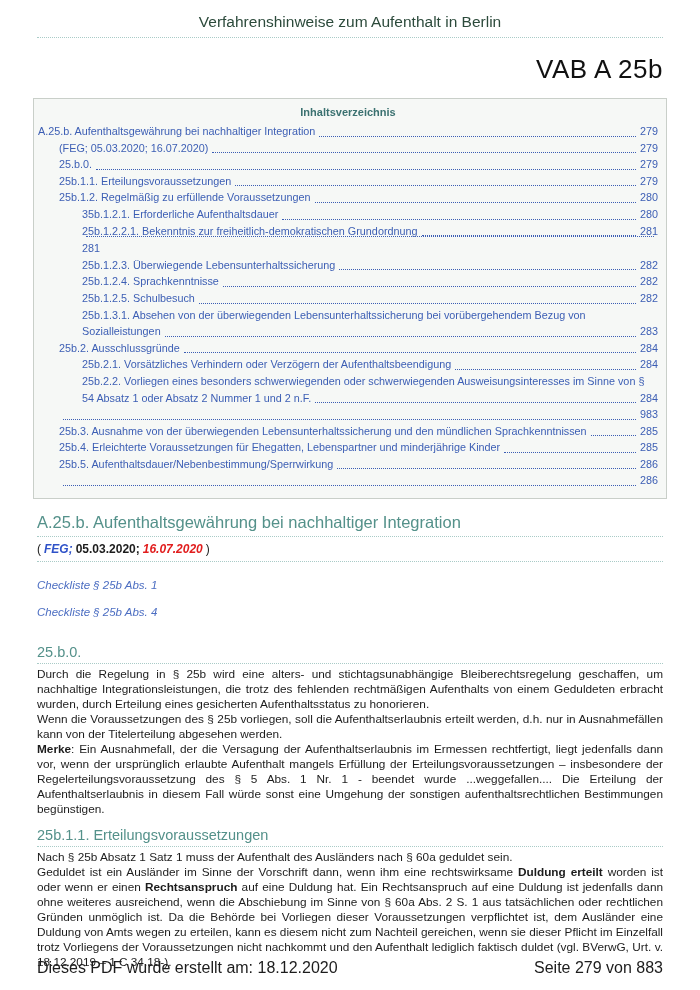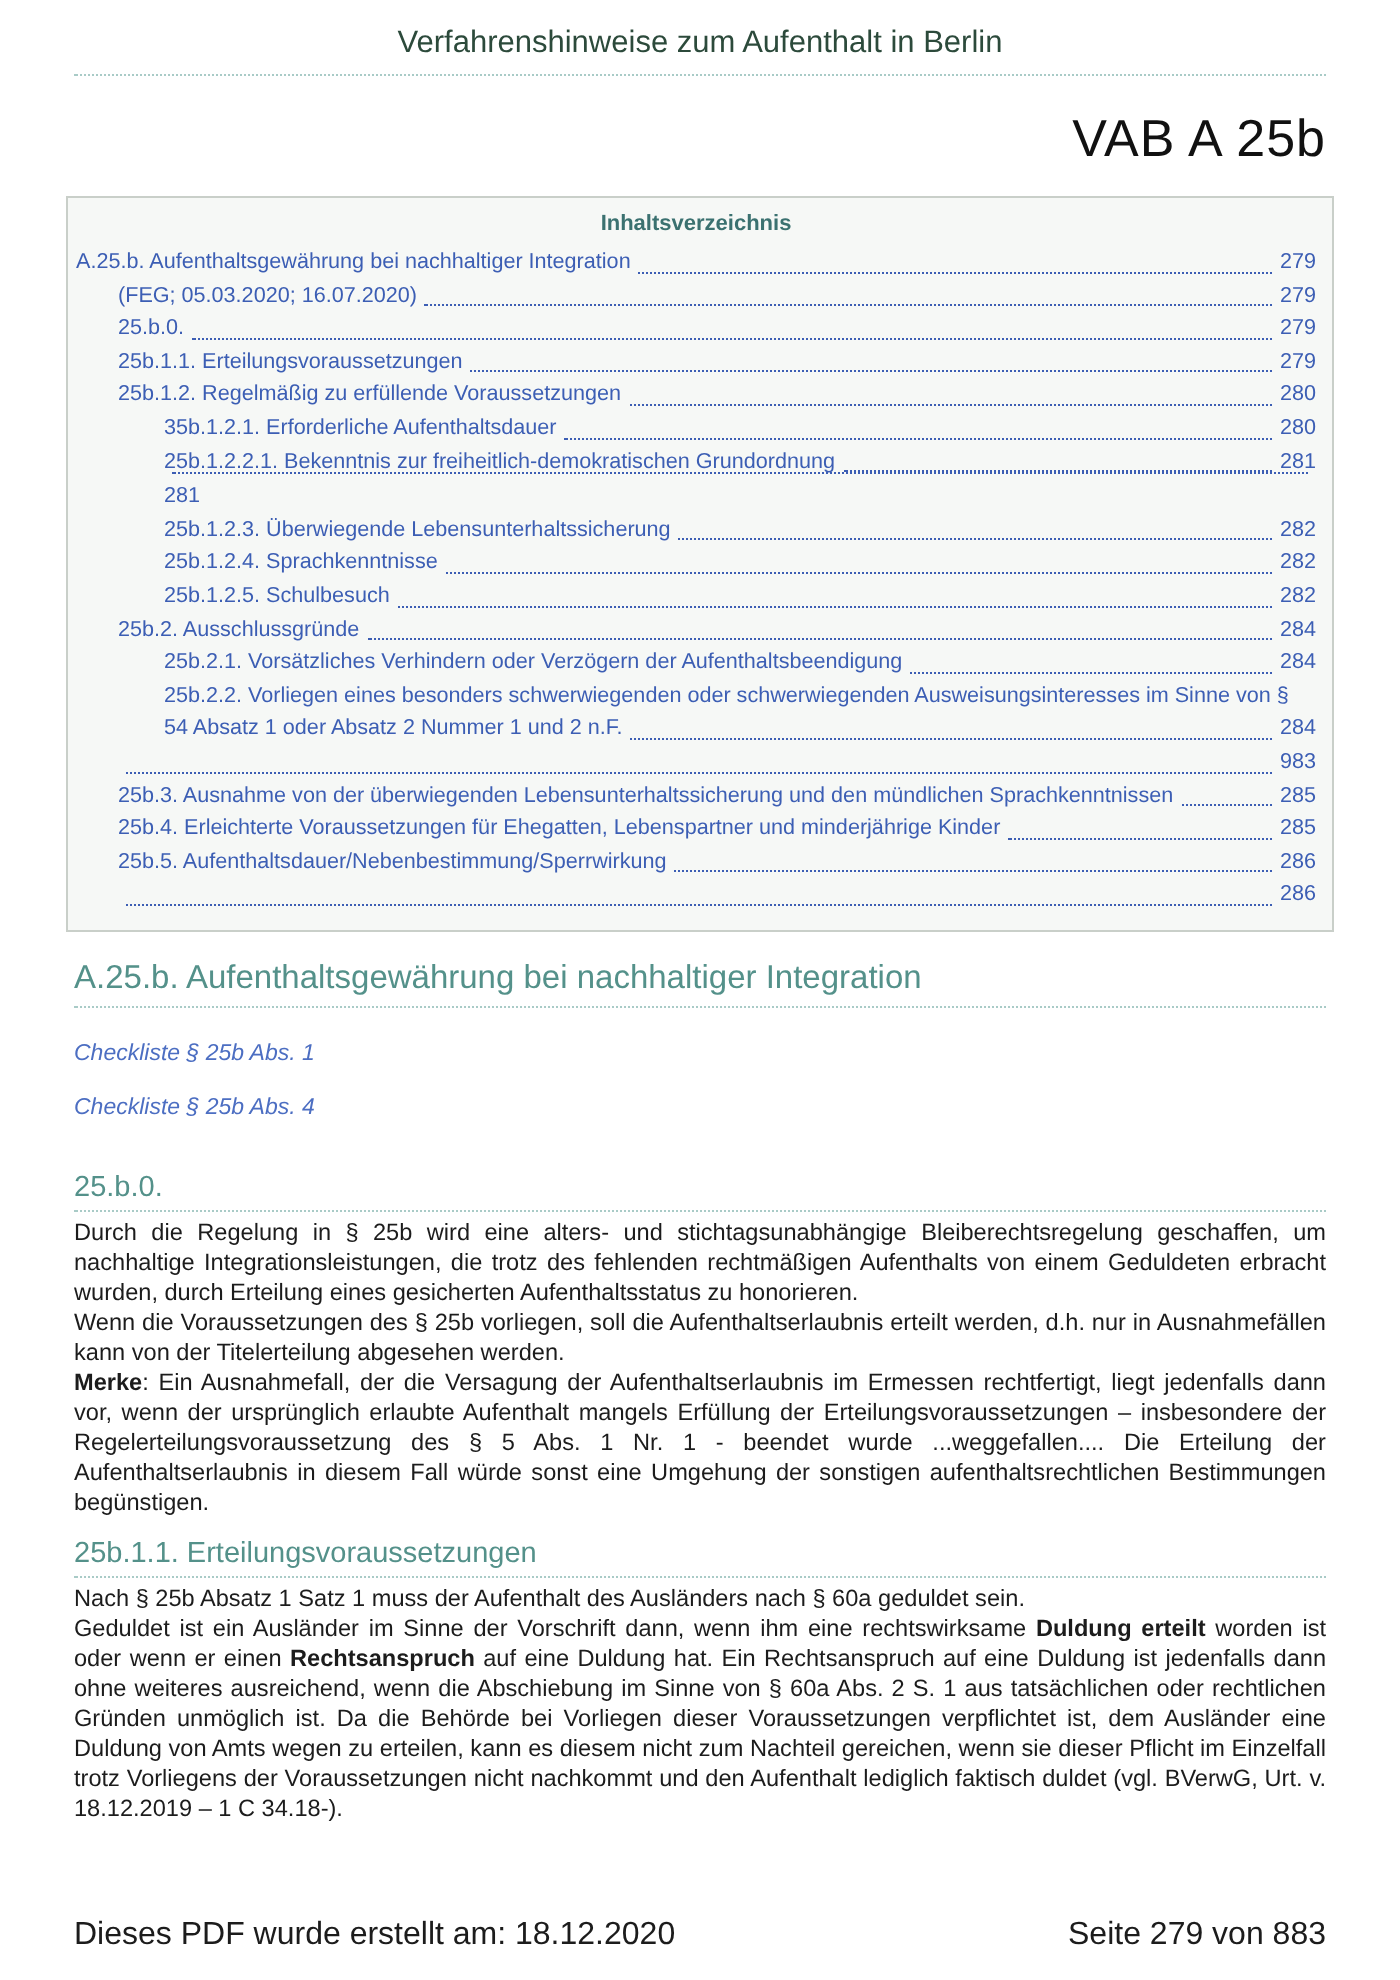--- a/index.html
+++ b/index.html
@@ -174,20 +174,30 @@
             <span class="toc-page">282</span>
           </div>
         </div>
         <div class="toc-row ind2">
           <div class="toc-line">
             <span class="toc-text">25b.1.2.5. Schulbesuch</span>
             <span class="leader"></span>
             <span class="toc-page">282</span>
           </div>
         </div>
+        <div class="toc-row ind2">
+          <div class="toc-line">
+            <span class="toc-text">25b.1.3.1. Absehen von der überwiegenden Lebensunterhaltssicherung bei vorübergehendem Bezug von</span>
+          </div>
+          <div class="toc-line">
+            <span class="toc-text">Sozialleistungen</span>
+            <span class="leader"></span>
+            <span class="toc-page">283</span>
+          </div>
+        </div>
         <div class="toc-row ind1">
           <div class="toc-line">
             <span class="toc-text">25b.2. Ausschlussgründe</span>
             <span class="leader"></span>
             <span class="toc-page">284</span>
           </div>
         </div>
         <div class="toc-row ind2">
           <div class="toc-line">
             <span class="toc-text">25b.2.1. Vorsätzliches Verhindern oder Verzögern der Aufenthaltsbeendigung</span>
@@ -237,20 +247,23 @@
           <div class="toc-line">
             <span class="leader"></span>
             <span class="toc-page">286</span>
           </div>
         </div>
       </div>
   </div>
 
   <h2 class="sec-heading">A.25.b. Aufenthaltsgewährung bei nachhaltiger Integration</h2>
 
+  <div class="meta-line">
+    <span class="m-par">(</span><a class="m-feg">FEG;</a><span class="m-date1">05.03.2020;</span><span class="m-date2">16.07.2020</span><span class="m-par">)</span>
+  </div>
 
   <a class="check-link first">Checkliste § 25b Abs. 1</a>
   <a class="check-link second">Checkliste § 25b Abs. 4</a>
 
   <div class="sec-block-1">
     <h3 class="sub-heading">25.b.0.</h3>
     <div class="body-text">
         <div class="para"><span>Durch die Regelung in § 25b wird eine alters- und stichtagsunabhängige Bleiberechtsregelung geschaffen, um nachhaltige Integrationsleistungen, die trotz des fehlenden rechtmäßigen Aufenthalts von einem Geduldeten erbracht wurden, durch Erteilung eines gesicherten Aufenthaltsstatus zu honorieren.</span></div>
         <div class="para"><span>Wenn die Voraussetzungen des § 25b vorliegen, soll die Aufenthaltserlaubnis erteilt werden, d.h. nur in Ausnahmefällen kann von der Titelerteilung abgesehen werden.</span></div>
         <div class="para"><b>Merke</b><span>: Ein Ausnahmefall, der die Versagung der Aufenthaltserlaubnis im Ermessen rechtfertigt, liegt jedenfalls dann vor, wenn der ursprünglich erlaubte Aufenthalt mangels Erfüllung der Erteilungsvoraussetzungen – insbesondere der Regelerteilungsvoraussetzung des § 5 Abs. 1 Nr. 1 - beendet wurde ...weggefallen.... Die Erteilung der Aufenthaltserlaubnis in diesem Fall würde sonst eine Umgehung der sonstigen aufenthaltsrechtlichen Bestimmungen begünstigen.</span></div>

